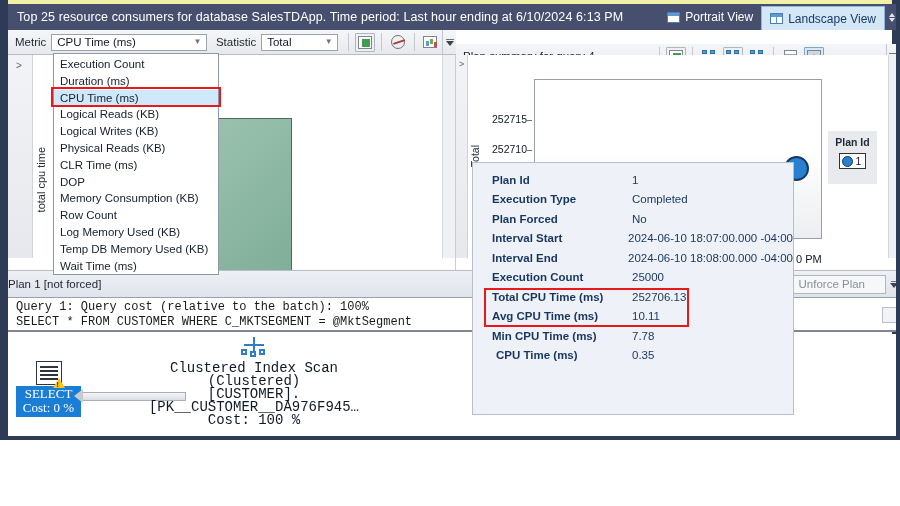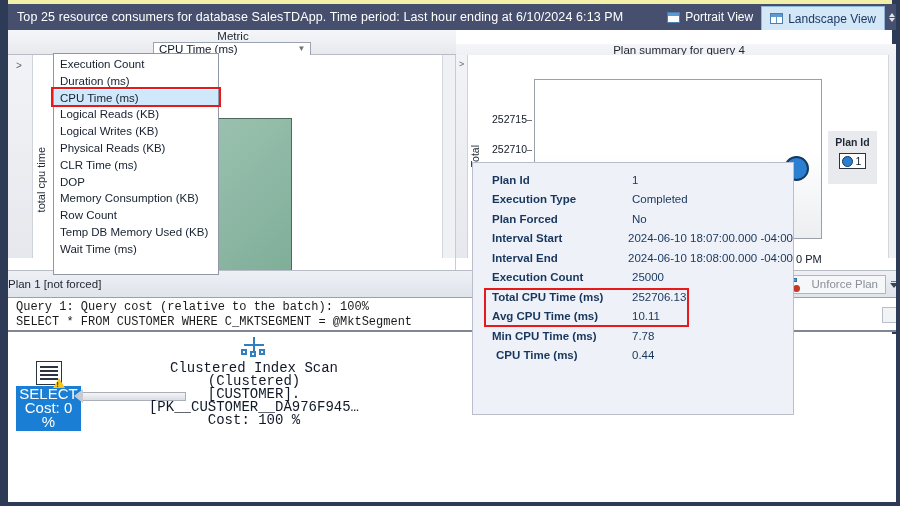--- a/index.html
+++ b/index.html
@@ -3,21 +3,21 @@
 <meta charset="utf-8">
 <style>
   * { box-sizing: border-box; }
   html, body {
     margin: 0; padding: 0;
     background: #ffffff;
     font-family: "Liberation Sans", sans-serif;
   }
   #root {
     position: relative;
-    width: 900px; height: 506px;
+    width: 900px; height: 440px;
     overflow: hidden;
     background: #ffffff;
     border: 4px solid #2e3b56;
     border-top: none;
   }
   .yellow-strip {
     position: absolute; left: 0; top: 0; width: 900px; height: 4px;
     background: #f2f0a8;
   }
   .navy-edge-l { position:absolute; left:0; top:0; width:4px; height:506px; background:#2e3b56; }
@@ -61,21 +61,21 @@
   .vtab-spin i { display:block; width:0;height:0;border-left:3px solid transparent;border-right:3px solid transparent; }
   .vtab-spin i.up { border-bottom:4px solid #dfe5ee; }
   .vtab-spin i.dn { border-top:4px solid #dfe5ee; }
 
   
   .toolbar {
     position: absolute; height: 25px;
     background: linear-gradient(#f5f6f8,#e7e9ee);
     border-bottom: 1px solid #b8bcc6;
     display: flex; align-items: center;
-    font-size: 11.5px; color: #1d2430; flex-direction: column;
+    font-size: 11.5px; color: #1d2430;
   }
   .tb-label { padding: 0 5px 0 7px; }
   .combo {
     height: 17px; background: #ffffff; border: 1px solid #9aa3b0;
     display: flex; align-items: center; font-size: 11.5px; color: #111827;
     padding: 0 2px 0 5px; position: relative;
   }
   .combo .cv { flex: 1; white-space: nowrap; overflow: hidden; }
   .combo .carrow {
     width: 13px; text-align: center; color: #6b7280; font-size: 8px; line-height: 1;
@@ -232,21 +232,21 @@
     position: absolute; left: 4px; top: 270px; width: 892px; height: 28px;
     background: linear-gradient(#eef0f5,#dfe3ea);
     border-top: 1px solid #b8bcc6; border-bottom: 1px solid #9aa0ac;
     display: flex; align-items: center; font-size: 11.5px; color: #1d2430;
   }
   .planbar .pl-text { }
   .unforce-wrap { margin-left: auto; display:flex; align-items:center; }
   .unforce-btn {
     display: flex; align-items: center; gap: 13px;
     border: 1px solid #b0b6c0; background: #f6f7f9;
-    padding: 2px 7px 2px 4px; font-size: 11.5px; color: #8a8f98;
+    padding: 2px 20px 2px 4px; font-size: 11.5px; color: #8a8f98;
   }
   .pl-spin { width:12px; display:flex; flex-direction:column; align-items:center; gap:1px; margin-left:2px; }
   .pl-spin i{display:block;width:7px;height:1px;background:#6b7280;}
   .pl-spin .tri{width:0;height:0;border-left:4px solid transparent;border-right:4px solid transparent;border-top:5px solid #3c4452;}
 
   
   .querytext {
     position: absolute; left: 4px; top: 298px; width: 892px; height: 34px;
     background: #ffffff; border-bottom: 2px solid #7f8794;
     font-family: "Liberation Mono", monospace; font-size: 12px; color: #1a1a1a;
@@ -270,21 +270,21 @@
     content:''; position:absolute; left:3px; top:4px; right:3px; height:2px; background:#2b3440;
     box-shadow: 0 4px 0 #2b3440, 0 8px 0 #2b3440, 0 12px 0 #2b3440;
   }
   .warn-tri {
     position:absolute; right:-4px; bottom:-4px; width:0;height:0;
     border-left:6px solid transparent;border-right:6px solid transparent;border-bottom:10px solid #f5c518;
   }
   .warn-tri::after{content:'!';position:absolute;left:-2px;top:3px;font-size:7px;color:#3a2f00;font-weight:bold;}
   .select-label {
     background: #1a7fd4; color: #ffffff; text-align: center;
-    font-family: Liberation Sans, sans-serif; font-size: 15px; line-height: 14px; padding: 1px 0 2px 0;
+    font-family: Liberation Serif, serif; font-size: 13px; line-height: 14px; padding: 1px 0 2px 0;
   }
   .arrow-line {
     position: absolute; left: 74px; top: 58px; width: 104px; height: 9px;
     background: linear-gradient(#f4f5f7,#dadde3); border: 1px solid #a9aeb8;
   }
   .arrow-head {
     position: absolute; left: 66px; top: 55px; width: 0; height: 0;
     border-top: 7px solid transparent; border-bottom: 7px solid transparent; border-right: 9px solid #c6cad2;
   }
   .scan-node { position: absolute; left: 126px; top: 0px; width: 240px; text-align: center; }
@@ -385,20 +385,21 @@
     <div class="dd-item">Execution Count</div>
     <div class="dd-item">Duration (ms)</div>
     <div class="dd-item sel">CPU Time (ms)</div>
     <div class="dd-item">Logical Reads (KB)</div>
     <div class="dd-item">Logical Writes (KB)</div>
     <div class="dd-item">Physical Reads (KB)</div>
     <div class="dd-item">CLR Time (ms)</div>
     <div class="dd-item">DOP</div>
     <div class="dd-item">Memory Consumption (KB)</div>
     <div class="dd-item">Row Count</div>
+    <div class="dd-item">Log Memory Used (KB)</div>
     <div class="dd-item">Temp DB Memory Used (KB)</div>
     <div class="dd-item">Wait Time (ms)</div>
   </div>
   <div class="hl-box" id="hl-metric"></div>
 
   <div class="toolbar right-toolbar">
     <span class="tb-label">Plan summary for query 4</span>
     <span class="tb-sep" style="margin-left:auto;"></span>
     <div class="tb-btn framed">
       <span class="ic-db"></span>
@@ -497,21 +498,21 @@
     <div class="tt-row">
         <span class="tt-k">Avg CPU Time (ms)</span>
         <span class="tt-v">10.11</span>
       </div>
     <div class="tt-row">
         <span class="tt-k">Min CPU Time (ms)</span>
         <span class="tt-v">7.78</span>
       </div>
     <div class="tt-row indent">
         <span class="tt-k">CPU Time (ms)</span>
-        <span class="tt-v">0.44</span>
+        <span class="tt-v">0.35</span>
       </div>
   </div>
   <div class="hl-box" id="hl-tooltip"></div>
 
   <div class="planbar">
     <span class="pl-text">Plan 1 [not forced]</span>
     <div class="unforce-wrap">
       <div class="unforce-btn">
         <span class="ic-node">
           <i class="n n1"></i>

